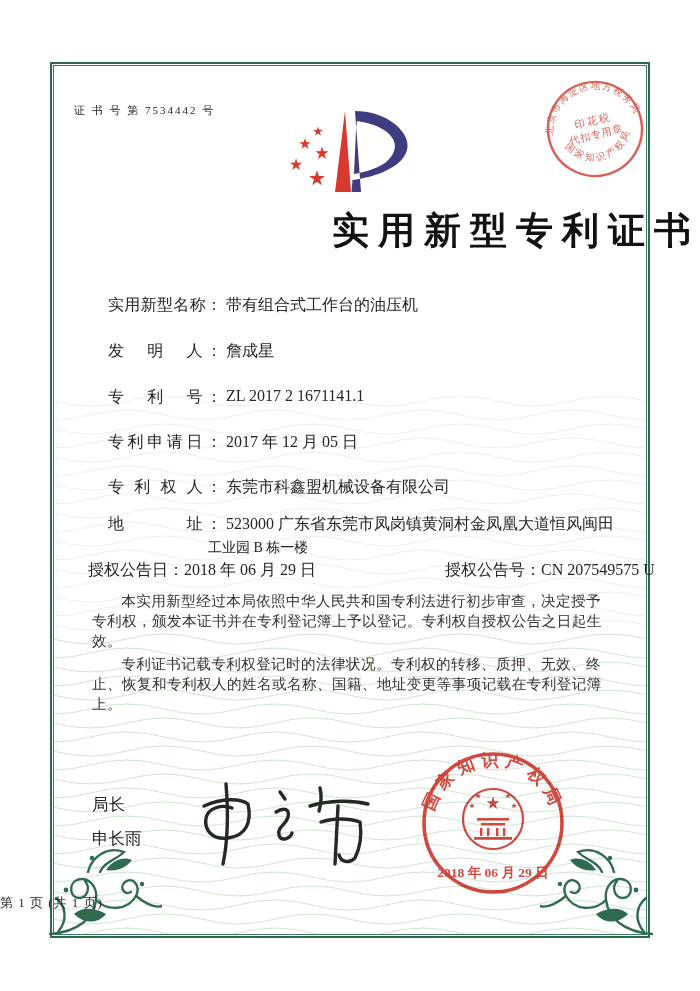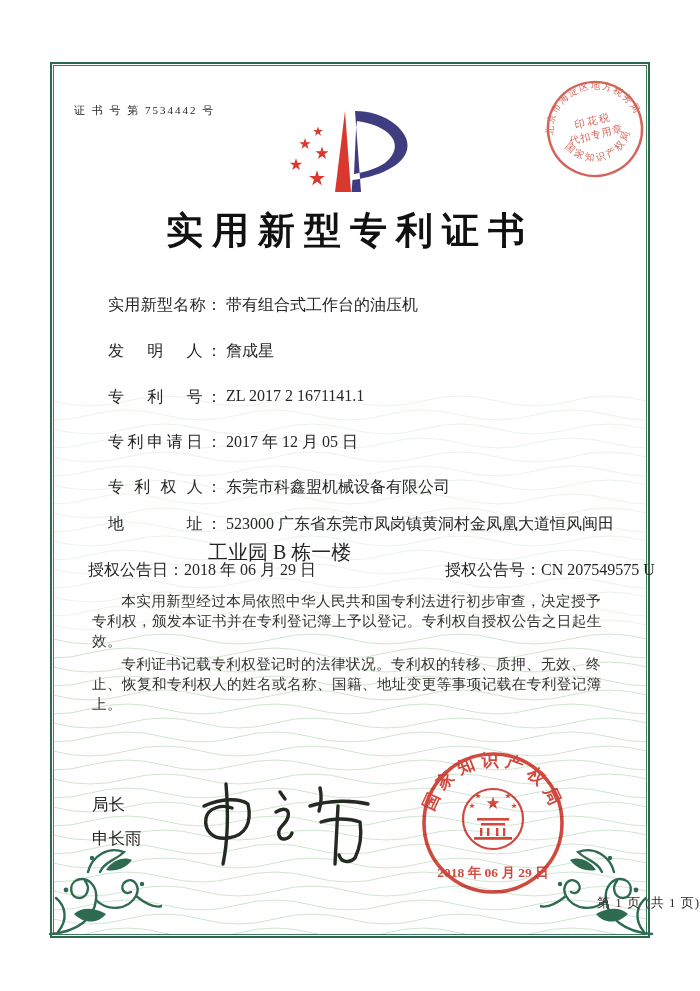--- a/index.html
+++ b/index.html
@@ -18,45 +18,45 @@
   .waves{position:absolute;left:53px;top:65px;z-index:0;}
   .flourish{position:absolute;z-index:2;}
   .flourish.left{left:44px;top:842px;}
   .flourish.right{left:540px;top:842px;transform:scaleX(-1);}
   .cert-no{
     position:absolute;left:74px;top:103px;font-size:11px;letter-spacing:2px;
     z-index:3;color:#1f1f1f;
   }
   .logo{position:absolute;left:268px;top:108px;z-index:3;}
   .title{
-    position:absolute;left:0;top:206px;width:700px;text-align:center;
+    position:absolute;left:0;top:206px;width:700px;text-align:right;
     font-size:37px;font-weight:700;letter-spacing:9px;z-index:3;color:#111;
   }
   .fields{position:absolute;left:88px;top:0;width:540px;z-index:3;font-size:16px;}
   .frow{position:absolute;white-space:nowrap;}
   .flabel{
     display:inline-block;width:114px;text-align:justify;text-align-last:justify;
     vertical-align:top;
     margin-left:20px;
   }
   .fvalue{display:inline-block;}
-  .addr2{position:absolute;left:208px;top:539px;font-size:20px;z-index:3;}
+  .addr2{position:absolute;left:208px;top:539px;font-size:14px;z-index:3;}
   .grant-no{position:absolute;left:357px;top:0;}
   .bodytext{
     position:absolute;left:88px;top:588px;width:527px;z-index:3;
     font-size:14.6px;line-height:19.8px;letter-spacing:0.4px;color:#33332f;
   }
   .bodytext p{margin:4px;text-indent:2em;}
   .sig-title{position:absolute;left:92px;top:794px;font-size:16.5px;z-index:3;}
   .sig-name{position:absolute;left:92px;top:828px;font-size:16.5px;z-index:3;font-family:Liberation Serif, serif;}
   .sig-hand{position:absolute;left:182px;top:776px;z-index:3;}
   .seal{position:absolute;left:412px;top:742px;z-index:4;opacity:.93;mix-blend-mode:multiply;}
   .taxstamp{position:absolute;left:538px;top:72px;z-index:4;opacity:.9;mix-blend-mode:multiply;}
   .footer{
-    position:absolute;left:0;top:894px;width:700px;text-align:right;
+    position:absolute;left:0;top:894px;width:700px;text-align:left;
     font-size:13px;letter-spacing:1px;z-index:3;color:#2c2c2c;
   }
   svg text{font-family:"Liberation Serif","DejaVu Serif",serif;}
 </style>
 </head>
 <body>
 
 <svg class="waves" width="594" height="870" viewBox="0 0 594 870">
   <defs>
     <path id="wv" d="M-74,6 Q-37,-4 0,6 T74,6 T148,6 T222,6 T296,6 T370,6 T444,6 T518,6 T594,6 T668,6" fill="none"></path>

